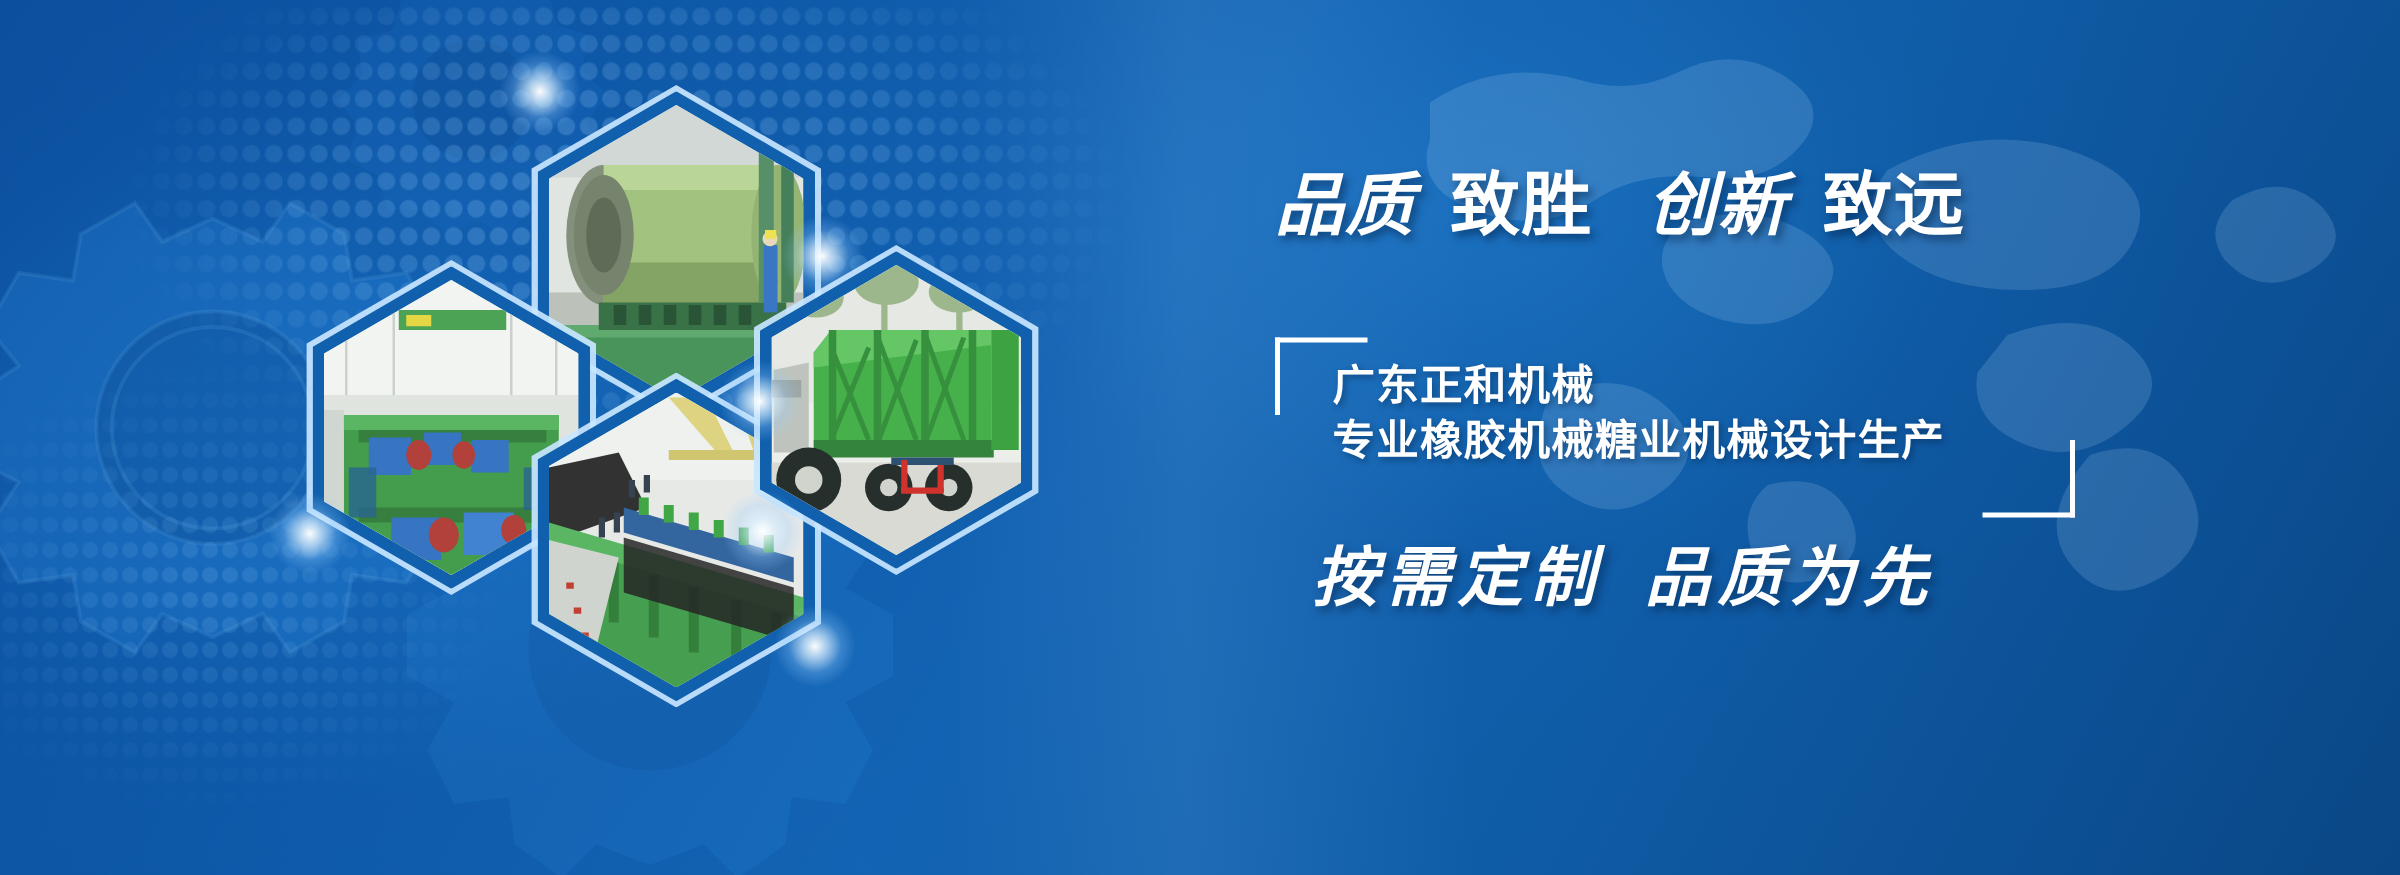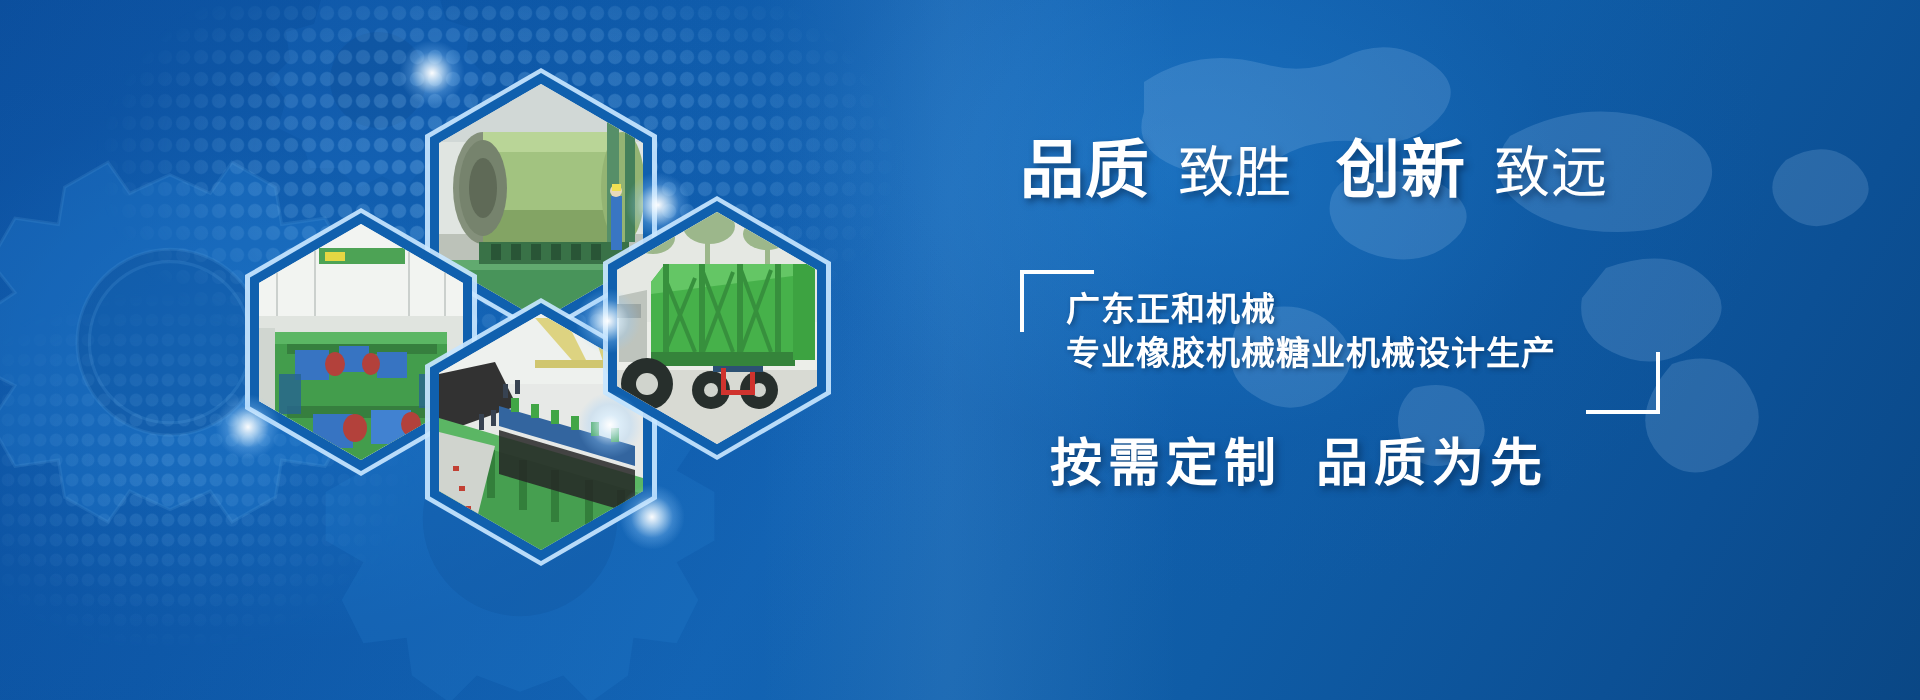--- a/index.html
+++ b/index.html
@@ -85,26 +85,26 @@
   
   .copy{position:absolute;left:1020px;top:0;width:760px;height:700px;color:#fff;}
 
   .headline{
     position:absolute;left:0;top:118px;
     white-space:nowrap;
     text-shadow:3px 4px 7px rgba(2,30,64,0.55);
   }
   .hl-a,.hl-c{
     font-family:"Liberation Serif","DejaVu Serif",serif;
-    font-size:64px;font-weight:700;
+    font-size:55px;font-weight:700;font-style:italic;
     letter-spacing:1px;
   }
   .hl-b,.hl-d{
     font-family:"Liberation Sans","DejaVu Sans",sans-serif;
-    font-size:56px;font-weight:400;
+    font-size:56px;font-weight:700;
     letter-spacing:1px;
   }
   .hl-gap{display:inline-block;width:28px;}
   .hl-gap-big{display:inline-block;width:44px;}
 
   .subbox{position:absolute;left:0;top:270px;width:620px;height:140px;}
   .bracket-tl{
     position:absolute;left:0;top:0;width:70px;height:58px;
     border-left:4px solid #ffffff;border-top:4px solid #ffffff;
   }
@@ -118,21 +118,21 @@
     letter-spacing:1px;
     text-shadow:2px 2px 5px rgba(2,30,64,0.45);
     white-space:nowrap;
   }
   .sub1{position:absolute;left:46px;top:16px;}
   .sub2{position:absolute;left:46px;top:60px;}
 
   .slogans{position:absolute;left:30px;top:428px;}
   .slogan{
     font-family:"Liberation Serif","DejaVu Serif",serif;
-    font-size:52px;font-weight:700;
+    font-size:52px;font-weight:700;font-style:italic;
     letter-spacing:6px;
     line-height:72px;
     white-space:nowrap;
     text-shadow:3px 4px 7px rgba(2,30,64,0.5);
   }
   .sg-gap{display:inline-block;width:34px;}
 </style>
 </head>
 <body>
 

